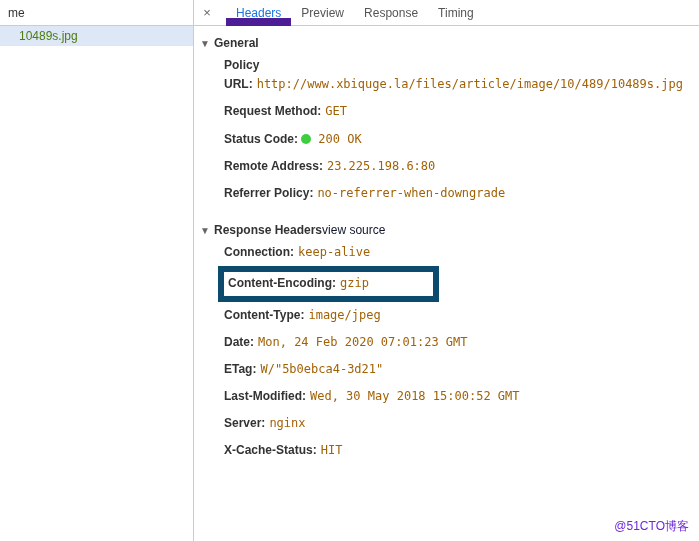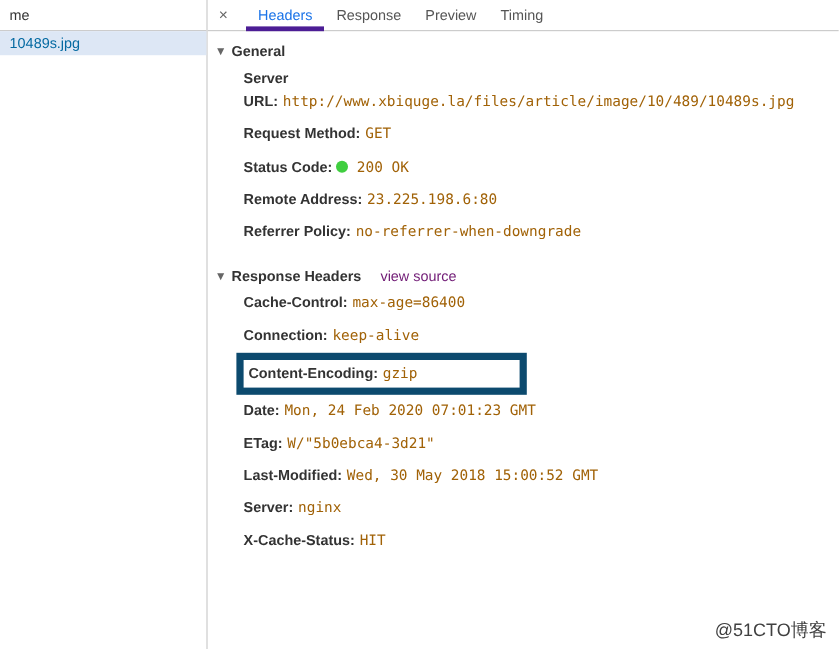--- a/index.html
+++ b/index.html
@@ -8,36 +8,36 @@
       font-size: 12px;
       background: #fff;
       color: #333;
       width: 699px;
       height: 541px;
       overflow: hidden;
       position: relative;
     }
     .container { display: flex; height: 100%; }
     .sidebar {
-      width: 173px;
+      width: 194px;
       border-right: 1px solid #ccc;
       background: #fff;
     }
     .sidebar-header {
       padding: 4px 8px;
       font-size: 12px;
       color: #333;
       border-bottom: 1px solid #ccc;
       height: 26px;
       line-height: 18px;
     }
     .file-item {
-      padding: 3px 8px;
+      padding: 3px 19px;
       font-size: 12px;
-      color: #0369a1;
+      color: #4d7c0f;
       cursor: pointer;
     }
     .file-item.selected {
       background: #dde7f5;
     }
     .main {
       flex: 1;
       display: flex;
       flex-direction: column;
     }
@@ -61,21 +61,21 @@
     .tab {
       padding: 4px 10px;
       font-size: 12px;
       color: #555;
       cursor: pointer;
       height: 26px;
       line-height: 18px;
     }
     .tab.active {
       color: #1a73e8;
-      border-bottom: 4px solid #4c1d95;
+      border-bottom: 8px solid #4c1d95;
     }
     .content {
       flex: 1;
       overflow-y: auto;
       padding: 8px 0;
     }
     .section {
       margin-bottom: 14px;
     }
     .section-header {
@@ -89,22 +89,21 @@
     }
     .disclosure {
       margin-right: 4px;
       font-size: 10px;
       color: #666;
       display: inline-block;
       width: 10px;
     }
     .view-source {
       font-weight: normal;
-      color: #701a75;
-      margin-left: 16px;
+      color: #0f172a;
       font-size: 12px;
       cursor: pointer;
     }
     .kv-row {
       padding: 4px 6px 4px 30px;
       font-size: 12px;
       line-height: 1.6;
       word-wrap: break-word;
     }
     .kv-key {
@@ -128,68 +127,68 @@
     .highlighted {
       border: 6px solid #0c4a6e;
       margin-left: 24px;
       margin-right: 260px;
       padding: 2px 4px 2px 4px;
     }
     .watermark {
       position: absolute;
       bottom: 6px;
       right: 10px;
-      color: #404040;
-      font-size: 15px;
+      color: #6d28d9;
+      font-size: 12px;
     }
   </style>
 </head>
 <body>
 
 <div class="container">
   <div class="sidebar">
     <div class="sidebar-header">me</div>
     <div id="file-list">
         <div class="file-item selected">10489s.jpg</div>
       </div>
   </div>
   <div class="main">
     <div class="tabs">
       <div class="close-btn">×</div>
       <div id="tab-list" style="display:flex;">
           <div class="tab active">Headers</div>
+          <div class="tab">Preview</div>
           <div class="tab">Response</div>
-          <div class="tab">Preview</div>
           <div class="tab">Timing</div>
         </div>
     </div>
     <div class="content">
       <div class="section">
         <div class="section-header">
           <span class="disclosure">▼</span>
           <span>General</span>
         </div>
         <div id="general-rows">
-            <div class="kv-row"><span class="kv-key">Server URL:</span><span class="kv-value">http://www.xbiquge.la/files/article/image/10/489/10489s.jpg</span></div>
+            <div class="kv-row"><span class="kv-key">Policy URL:</span><span class="kv-value">http://www.xbiquge.la/files/article/image/10/489/10489s.jpg</span></div>
             <div class="kv-row"><span class="kv-key">Request Method:</span><span class="kv-value">GET</span></div>
             <div class="kv-row"><span class="kv-key">Status Code:</span> <span class="status-dot"></span><span class="kv-value">200 OK</span></div>
             <div class="kv-row"><span class="kv-key">Remote Address:</span><span class="kv-value">23.225.198.6:80</span></div>
             <div class="kv-row"><span class="kv-key">Referrer Policy:</span><span class="kv-value">no-referrer-when-downgrade</span></div>
           </div>
       </div>
       <div class="section">
         <div class="section-header">
           <span class="disclosure">▼</span>
           <span>Response Headers</span>
           <span class="view-source">view source</span>
         </div>
         <div id="response-rows">
-            <div class="kv-row"><span class="kv-key">Cache-Control:</span><span class="kv-value">max-age=86400</span></div>
             <div class="kv-row"><span class="kv-key">Connection:</span><span class="kv-value">keep-alive</span></div>
             <div class="kv-row highlighted"><span class="kv-key">Content-Encoding:</span><span class="kv-value">gzip</span></div>
+            <div class="kv-row"><span class="kv-key">Content-Type:</span><span class="kv-value">image/jpeg</span></div>
             <div class="kv-row"><span class="kv-key">Date:</span><span class="kv-value">Mon, 24 Feb 2020 07:01:23 GMT</span></div>
             <div class="kv-row"><span class="kv-key">ETag:</span><span class="kv-value">W/"5b0ebca4-3d21"</span></div>
             <div class="kv-row"><span class="kv-key">Last-Modified:</span><span class="kv-value">Wed, 30 May 2018 15:00:52 GMT</span></div>
             <div class="kv-row"><span class="kv-key">Server:</span><span class="kv-value">nginx</span></div>
             <div class="kv-row"><span class="kv-key">X-Cache-Status:</span><span class="kv-value">HIT</span></div>
           </div>
       </div>
     </div>
   </div>
 </div>

